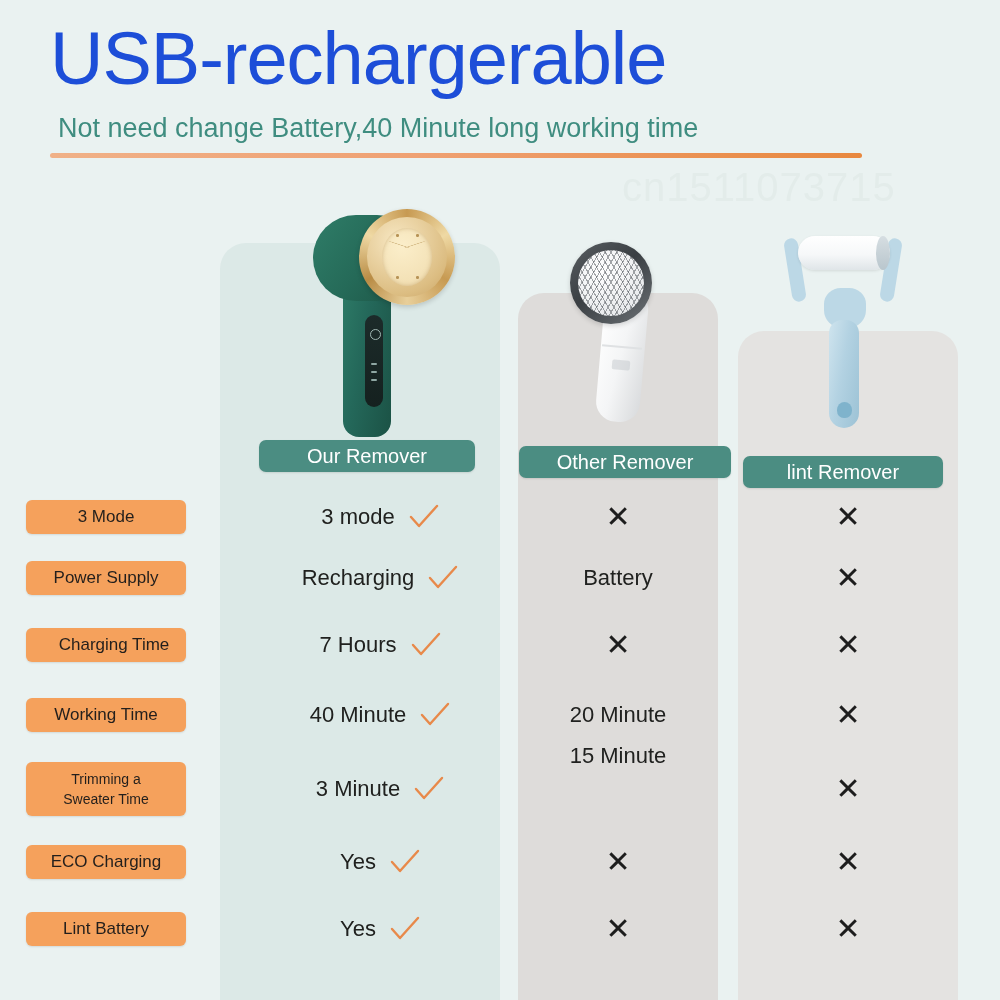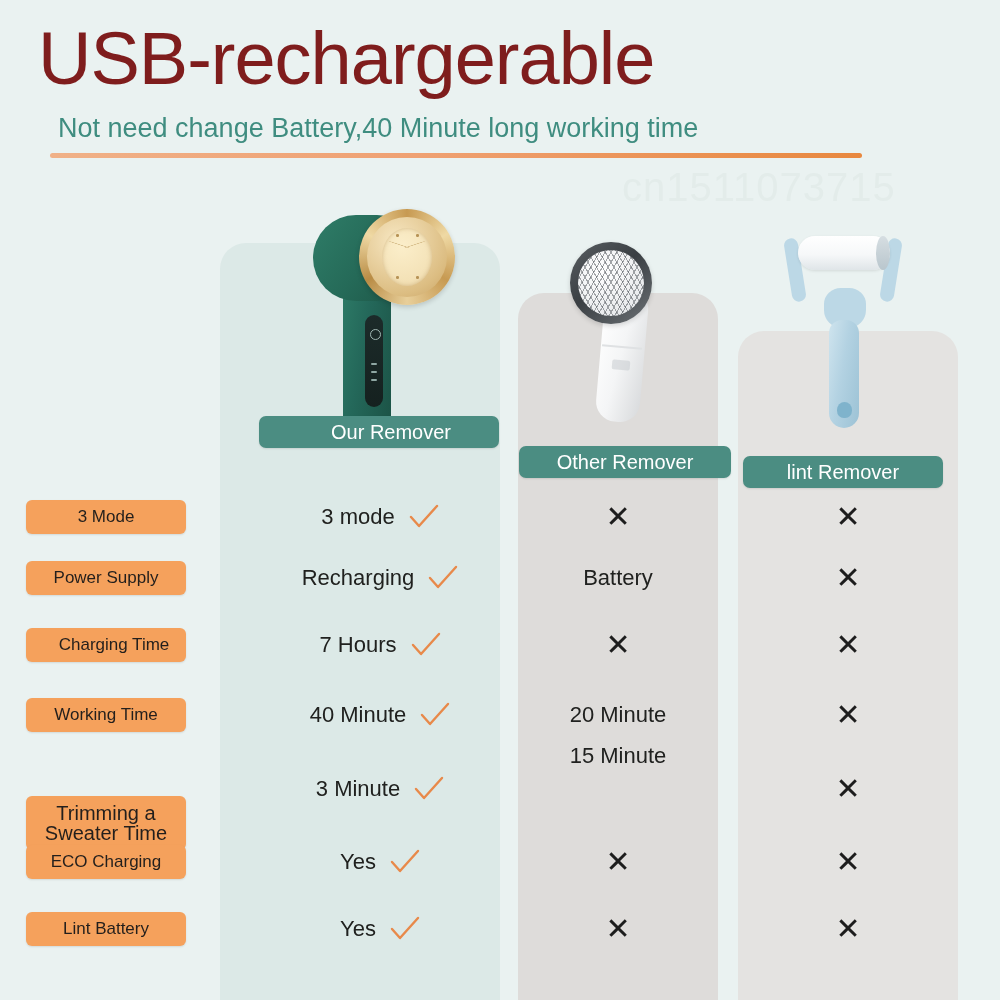--- a/index.html
+++ b/index.html
@@ -18,25 +18,25 @@
     position: relative;
     width: 1000px;
     height: 1000px;
     background: #eaf2f1;
     overflow: hidden;
   }
 
   
   .title {
     position: absolute;
-    left: 38px;
+    left: 50px;
     top: 18px;
     font-size: 74px;
     line-height: 82px;
-    color: #7f1d1d;
+    color: #1d4ed8;
     font-weight: 400;
     letter-spacing: -1px;
     white-space: nowrap;
   }
   .subtitle {
     position: absolute;
     left: 58px;
     top: 112px;
     font-size: 27px;
     line-height: 32px;
@@ -220,21 +220,21 @@
     border-radius: 7px;
     background: #4b8d82;
     color: #ffffff;
     font-size: 20px;
     display: flex;
     align-items: center;
     justify-content: center;
     box-shadow: 0 1px 2px rgba(0,0,0,.10);
     white-space: nowrap;
   }
-  .ch-1 { left: 259px; top: 416px; width: 216px; padding-left: 24px; }
+  .ch-1 { left: 259px; top: 440px; width: 216px; }
   .ch-2 { left: 519px; top: 430px; width: 212px; margin-top: 16px; }
   .ch-3 { left: 743px; top: 456px; width: 200px; }
 
   
   .row-label {
     position: absolute;
     left: 26px;
     width: 160px;
     background: #f5a15c;
     color: #231f1c;
@@ -242,21 +242,21 @@
     font-size: 17px;
     line-height: 20px;
     text-align: center;
     display: flex;
     align-items: center;
     justify-content: center;
     box-shadow: 0 1px 2px rgba(0,0,0,.10);
     padding: 0 2px;
     box-sizing: border-box;
   }
-  .rl-tall { font-size: 20px; margin-top: 34px; }
+  .rl-tall { font-size: 14px; }
 
   
   .cell {
     position: absolute;
     display: flex;
     align-items: center;
     justify-content: center;
     white-space: nowrap;
   }
   .cell-text {

